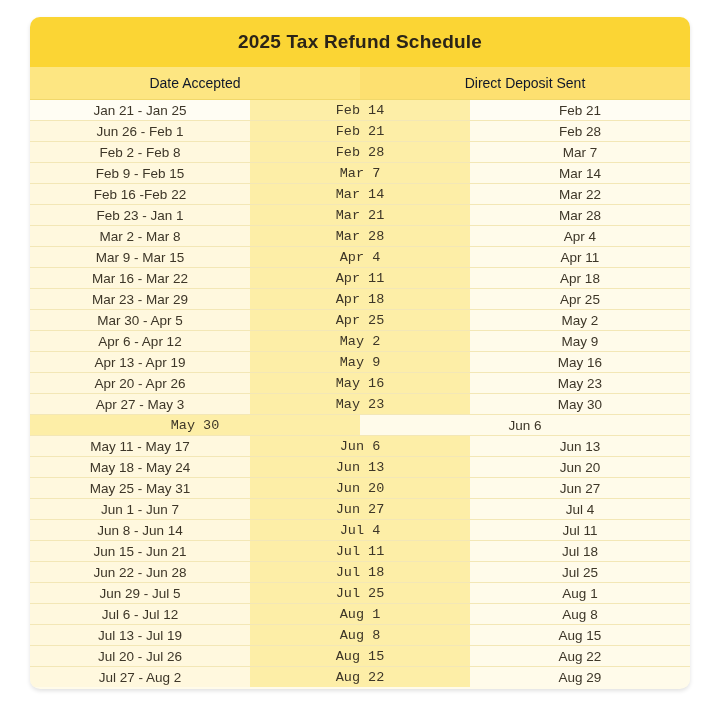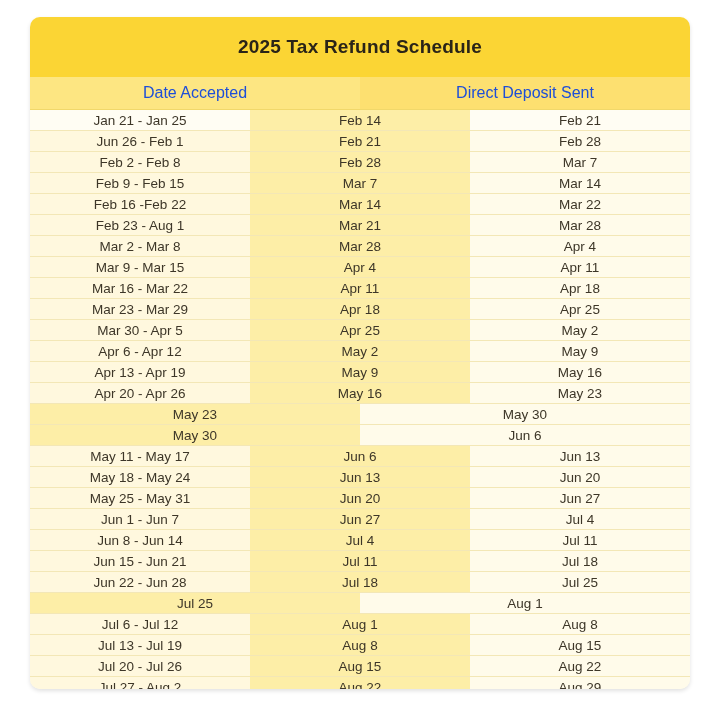--- a/index.html
+++ b/index.html
@@ -7,46 +7,46 @@
     width: 720px; height: 717px; background: #ffffff;
     font-family: "Liberation Sans", sans-serif; position: relative; overflow: hidden;
   }
   .card {
     position: absolute; left: 30px; top: 17px; width: 660px; height: 672px;
     border-radius: 10px; overflow: hidden;
     box-shadow: 0 2px 4px rgba(0,0,0,0.12);
     background: #fffbea;
   }
   .title-band {
-    height: 60px; background: #fbd534;
+    height: 50px; background: #fbd534;
     display: flex; align-items: center; justify-content: center;
   }
   .title-band span {
     font-size: 19px; font-weight: bold; color: #2a2418; letter-spacing: 0.2px;
   }
   .header-row {
     height: 32px; display: flex; background: #fde682;
     border-bottom: 1px solid #f1d86a;
   }
   .header-row .h {
     flex: 1; display: flex; align-items: center; justify-content: center;
-    font-size: 16px; color: #1d4ed8;
+    font-size: 14px; color: #0f172a;
   }
   .header-row .h:nth-child(2) { background: #fde070; }
   .rows { display: flex; flex-direction: column; }
   .row {
     height: 20px; display: flex; border-bottom: 1px solid #f3e7b6;
   }
   .row:last-child { border-bottom: none; }
   .cell {
     flex: 1; display: flex; align-items: center; justify-content: center;
     font-size: 13.5px; color: #3d3628;
   }
   .cell.c0 { background: #fff8de; }
-  .cell.c1 { background: #fdeea7; }
+  .cell.c1 { background: #fdeea7; font-family: Liberation Mono, monospace; }
   .cell.c2 { background: #fffbea; }
   .row:first-child .cell.c0 { background: #fffdf3; }
   .row:first-child .cell.c2 { background: #fffdf3; }
 </style>
 </head>
 <body>
 
 <div class="card">
   <div class="title-band">
     <span>2025 Tax Refund Schedule</span>
@@ -75,21 +75,21 @@
         <div class="cell c0">Feb 9 - Feb 15</div>
         <div class="cell c1">Mar 7</div>
         <div class="cell c2">Mar 14</div>
       </div>
       <div class="row">
         <div class="cell c0">Feb 16 -Feb 22</div>
         <div class="cell c1">Mar 14</div>
         <div class="cell c2">Mar 22</div>
       </div>
       <div class="row">
-        <div class="cell c0">Feb 23 - Aug 1</div>
+        <div class="cell c0">Feb 23 - Jan 1</div>
         <div class="cell c1">Mar 21</div>
         <div class="cell c2">Mar 28</div>
       </div>
       <div class="row">
         <div class="cell c0">Mar 2 - Mar 8</div>
         <div class="cell c1">Mar 28</div>
         <div class="cell c2">Apr 4</div>
       </div>
       <div class="row">
         <div class="cell c0">Mar 9 - Mar 15</div>
@@ -120,20 +120,21 @@
         <div class="cell c0">Apr 13 - Apr 19</div>
         <div class="cell c1">May 9</div>
         <div class="cell c2">May 16</div>
       </div>
       <div class="row">
         <div class="cell c0">Apr 20 - Apr 26</div>
         <div class="cell c1">May 16</div>
         <div class="cell c2">May 23</div>
       </div>
       <div class="row">
+        <div class="cell c0">Apr 27 - May 3</div>
         <div class="cell c1">May 23</div>
         <div class="cell c2">May 30</div>
       </div>
       <div class="row">
         <div class="cell c1">May 30</div>
         <div class="cell c2">Jun 6</div>
       </div>
       <div class="row">
         <div class="cell c0">May 11 - May 17</div>
         <div class="cell c1">Jun 6</div>
@@ -163,20 +164,21 @@
         <div class="cell c0">Jun 15 - Jun 21</div>
         <div class="cell c1">Jul 11</div>
         <div class="cell c2">Jul 18</div>
       </div>
       <div class="row">
         <div class="cell c0">Jun 22 - Jun 28</div>
         <div class="cell c1">Jul 18</div>
         <div class="cell c2">Jul 25</div>
       </div>
       <div class="row">
+        <div class="cell c0">Jun 29 - Jul 5</div>
         <div class="cell c1">Jul 25</div>
         <div class="cell c2">Aug 1</div>
       </div>
       <div class="row">
         <div class="cell c0">Jul 6 - Jul 12</div>
         <div class="cell c1">Aug 1</div>
         <div class="cell c2">Aug 8</div>
       </div>
       <div class="row">
         <div class="cell c0">Jul 13 - Jul 19</div>

